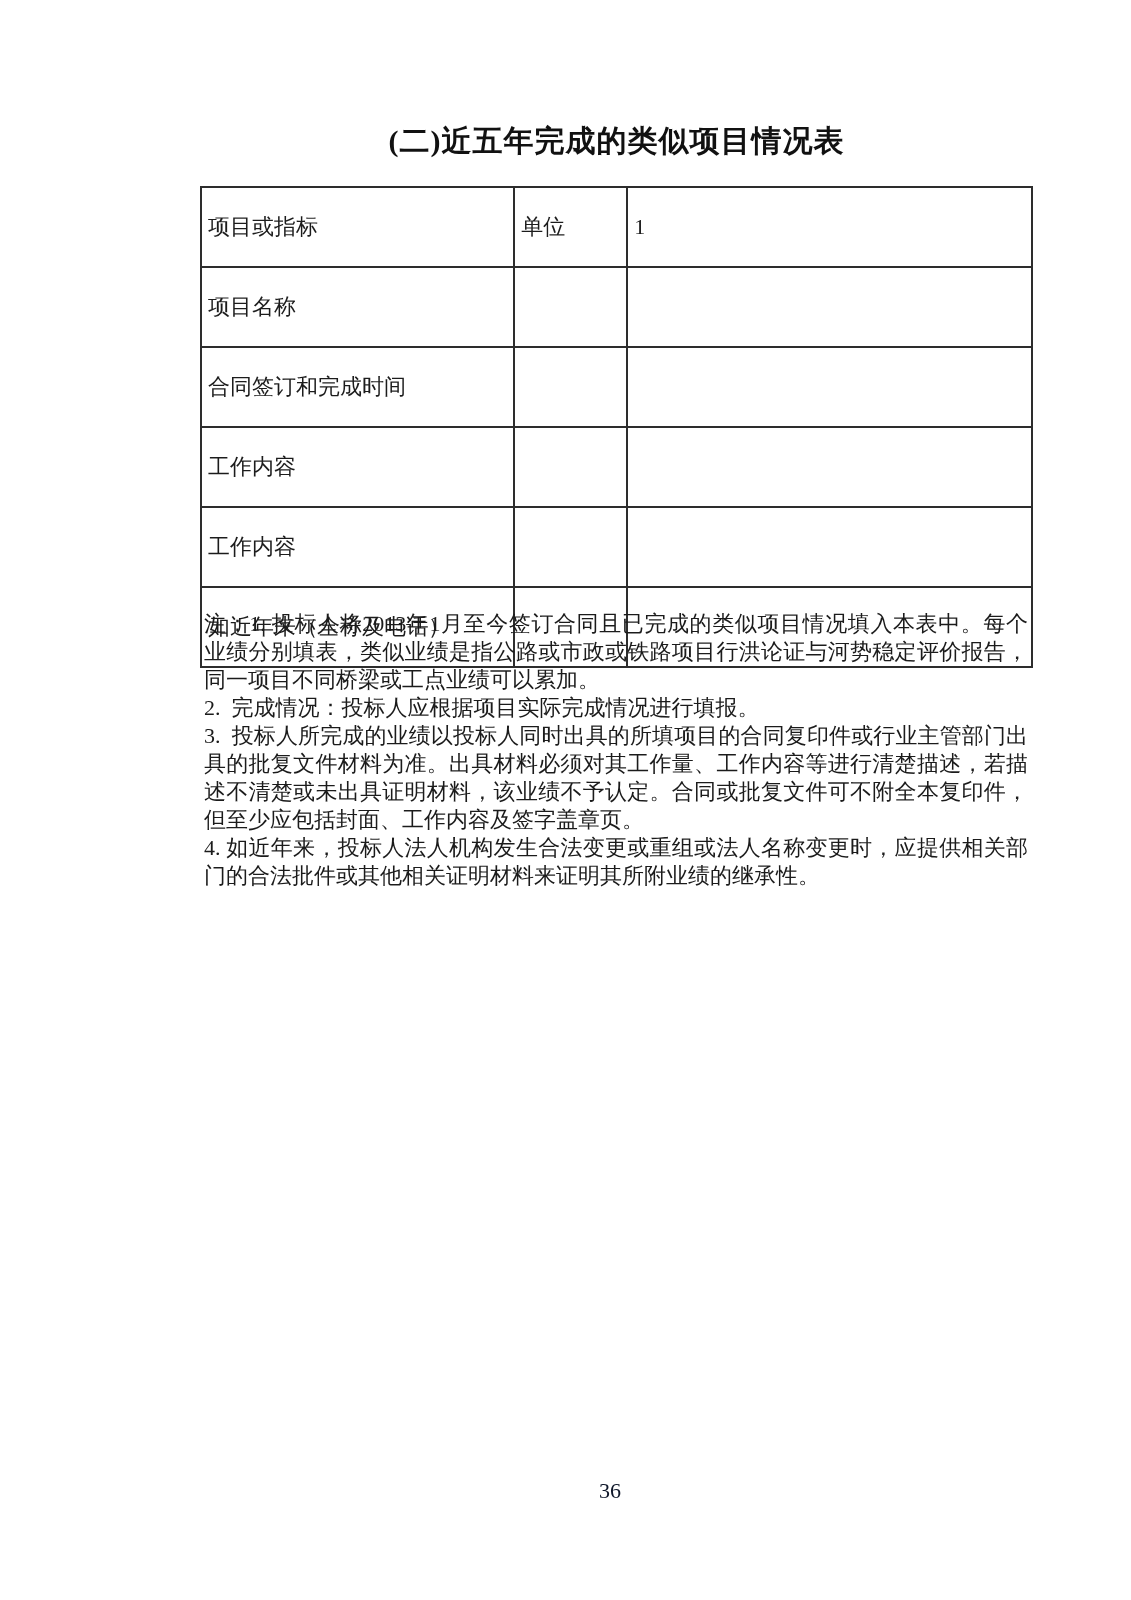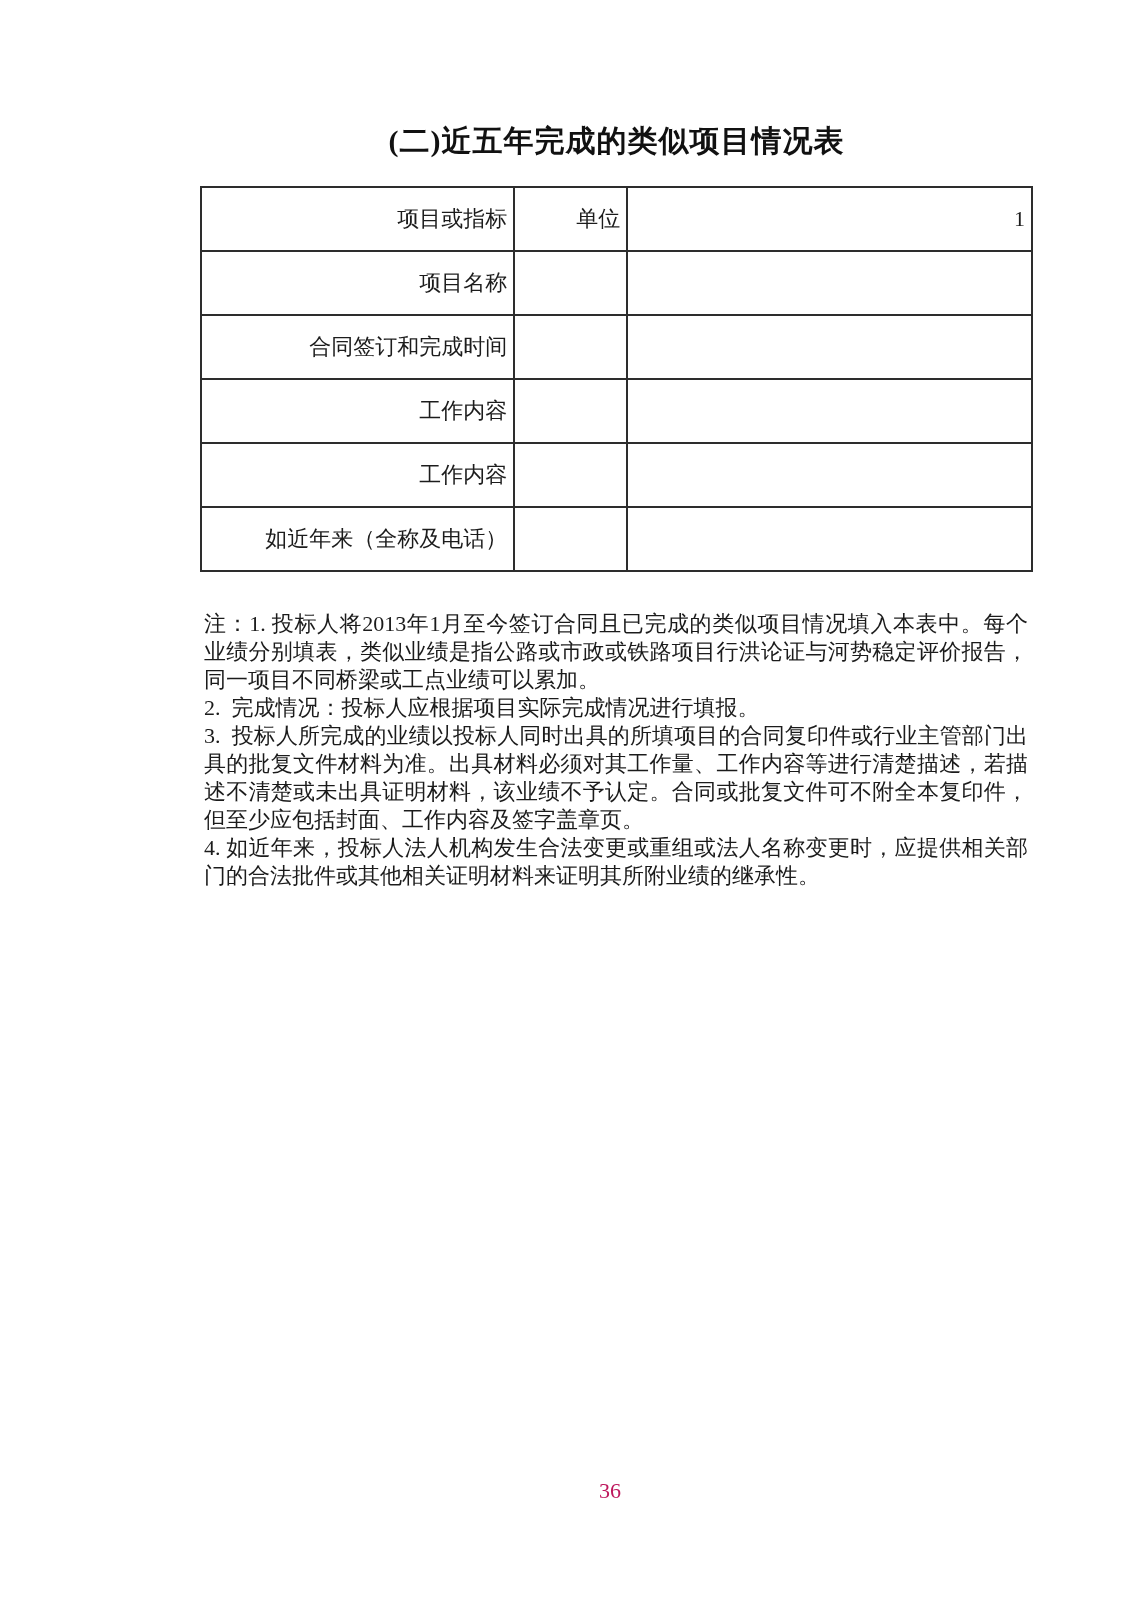--- a/index.html
+++ b/index.html
@@ -27,43 +27,43 @@
   table.projects-table {
     position:absolute;
     top:186px; left:200px;
     width:833px;
     border-collapse:collapse;
     table-layout:fixed;
   }
   table.projects-table td {
     border:2px solid #2d2d2d;
     height:62px;
-    text-align:right;
+    text-align:left;
     vertical-align:middle;
     font-size:22px;
     color:#1c1c1c;
-    padding:0 6px;
+    padding:8px 6px;
     overflow:hidden;
   }
   .notes {
     position:absolute;
     top:610px; left:204px; width:824px;
     font-size:22px;
     line-height:28px;
     text-align:justify;
     color:#1b1b1b;
     font-family:Liberation Serif, serif;
   }
   .notes p { margin:0; }
   .page-number {
     position:absolute;
     top:1478px; left:200px; width:820px;
     text-align:center;
     font-size:22px;
-    color:#be185d;
+    color:#0f172a;
   }
 </style>
 </head>
 <body>
 
 <div class="page">
 
   <h1 class="doc-title">(二)近五年完成的类似项目情况表</h1>
 
   <table class="projects-table">

